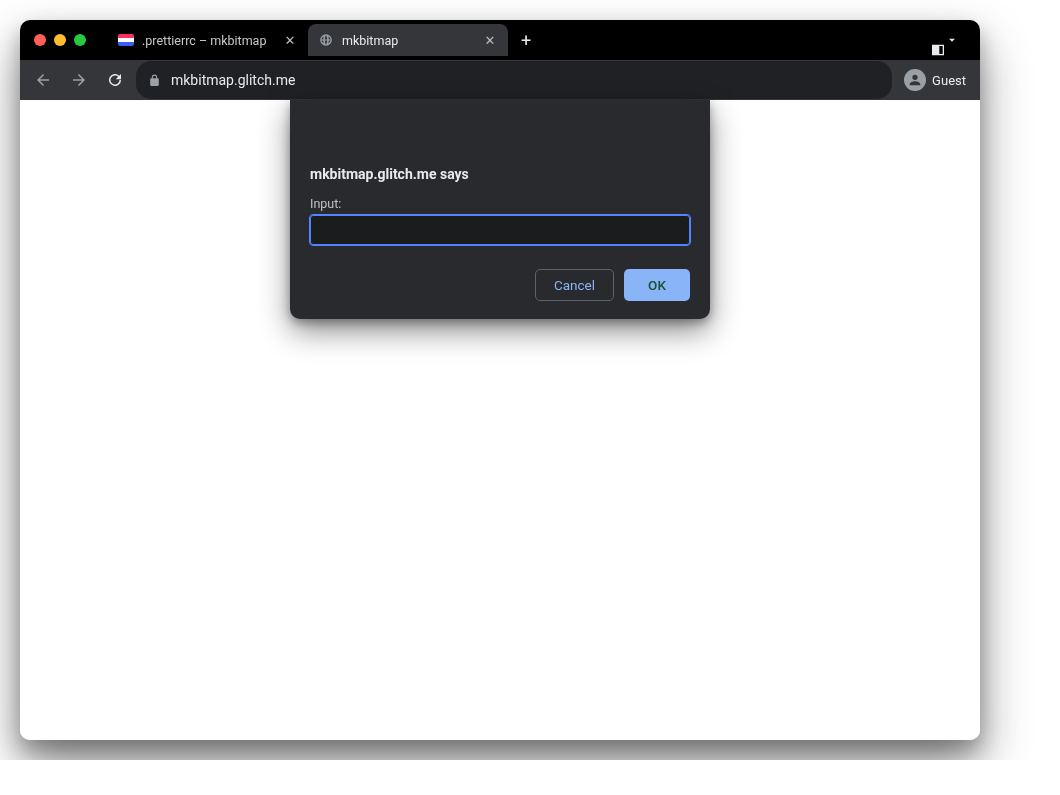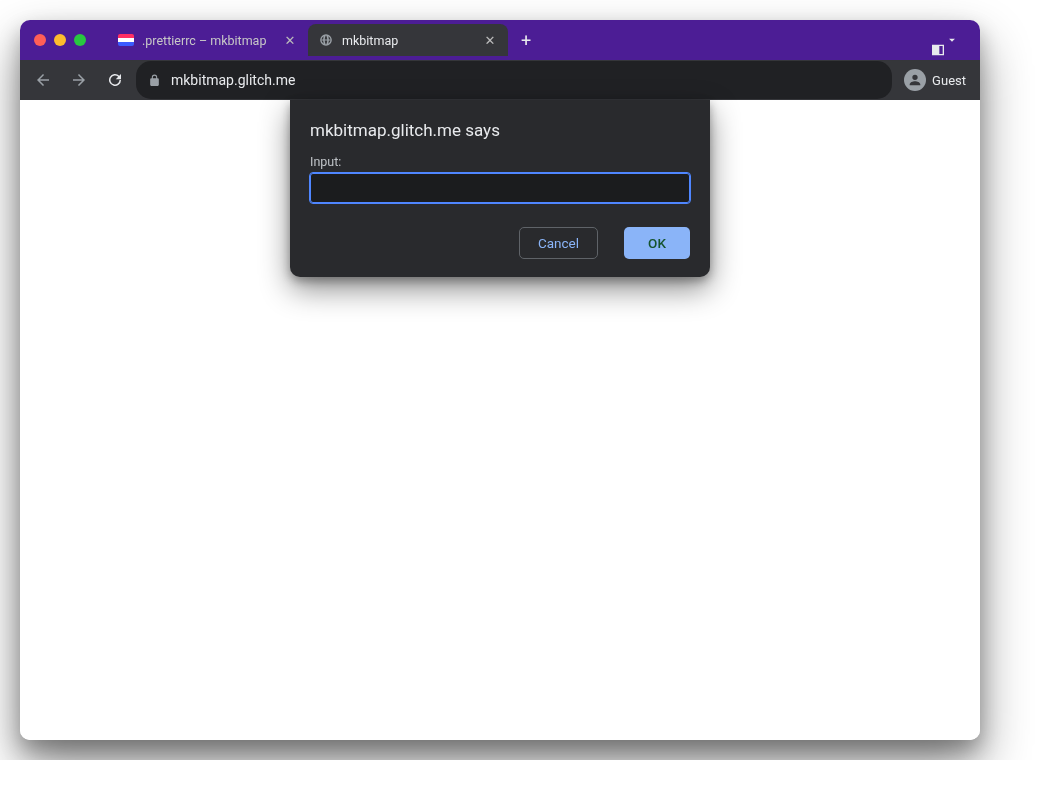--- a/index.html
+++ b/index.html
@@ -14,21 +14,21 @@
     background: #fff;
     border-radius: 10px;
     overflow: hidden;
     box-shadow: 0 25px 50px rgba(0,0,0,0.45), 0 10px 20px rgba(0,0,0,0.25);
     position: relative;
     display: flex;
     flex-direction: column;
   }
   .titlebar {
     height: 40px;
-    background: #4c1d95;
+    background: #000000;
     display: flex;
     align-items: center;
     padding: 0 10px;
   }
   .traffic {
     display: flex; gap: 8px; padding-right: 10px; padding-left:4px;
   }
   .tl {
     width: 12px; height: 12px; border-radius: 50%;
   }
@@ -122,36 +122,36 @@
     left:50%;
     transform:translateX(-50%);
     width:420px;
     background:#292a2d;
     border-radius:0 0 10px 10px;
     box-shadow: 0 12px 30px rgba(0,0,0,0.45), 0 4px 10px rgba(0,0,0,0.3);
     padding:20px 20px 18px 20px;
     color:#e8eaed;
   }
   .dialog-title {
-    font-size:17px; margin-bottom:14px; font-weight:400;
+    font-size:14px; margin-bottom:14px; font-weight:700;margin-top:46px;
   }
   .dialog-label {
     font-size:12.5px; color:#bfc3c7; margin-bottom:4px;
   }
   .dialog-input {
     width:100%; height:30px;
     background:#1b1c1e;
     border:1px solid #4f86ff;
     outline:1px solid #4f86ff;
     border-radius:3px;
     color:#e8eaed; font-size:13px;
     padding:0 8px;
   }
   .dialog-actions {
-    display:flex; gap:26px; justify-content:flex-end;
+    display:flex; gap:10px; justify-content:flex-end;
     margin-top:24px;
   }
   .btn {
     height:32px; padding:0 18px;
     border-radius:5px; font-size:13.5px;
     display:flex;align-items:center;justify-content:center;
     cursor:pointer;
     border:none;
     font-family:inherit;
   }

